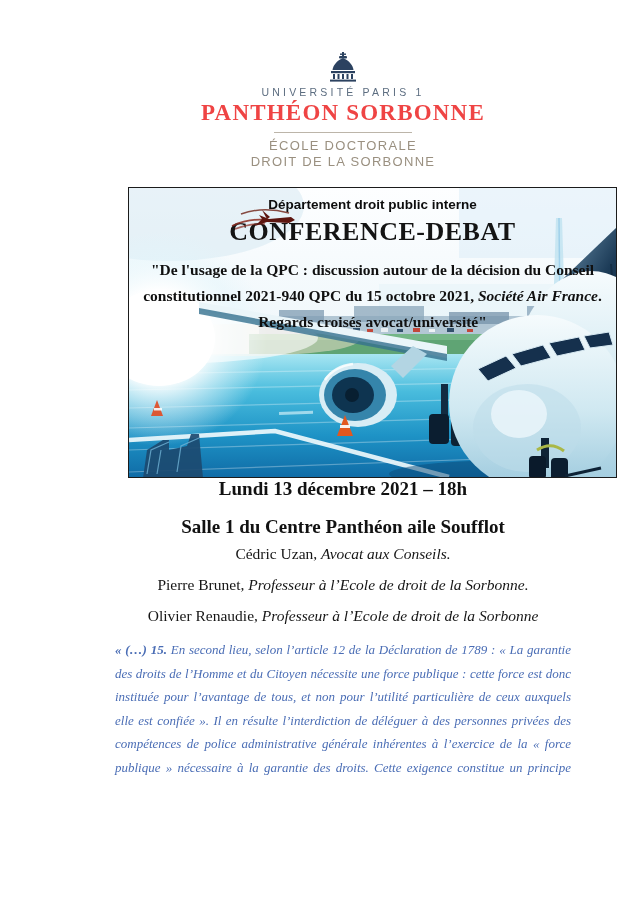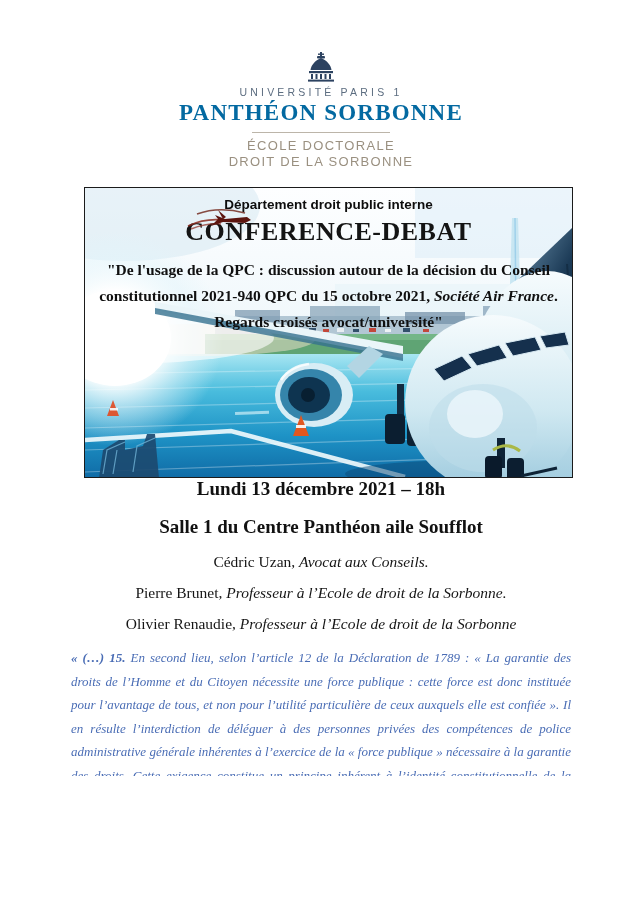--- a/index.html
+++ b/index.html
@@ -6,34 +6,35 @@
   html, body { background: #ffffff; }
   .page {
     position: relative;
     width: 642px;
     height: 776px;
     margin: 0 auto;
     background: #ffffff;
     overflow: hidden;
     font-family: "Liberation Serif", serif;
     color: #161616;
+    padding-left: 44px;
   }
 
   
   .logo { padding-top: 52px; text-align: center; }
   .logo .dome { display: block; margin: 0 auto 4px auto; }
   .logo-univ {
     font-family: "Liberation Sans", sans-serif;
     font-size: 10.5px; letter-spacing: 3.2px;
     color: #5c6d80; font-weight: 500;
   }
   .logo-name {
     font-family: "Liberation Serif", serif;
     font-size: 23px; letter-spacing: 1.2px;
-    color: #0369a1; font-weight: 600; margin-top: 2px;
+    color: #ef4444; font-weight: 600; margin-top: 2px;
   }
   .logo-divider {
     width: 138px; height: 1px; background: #bcb5a9;
     margin: 6px auto 5px auto;
   }
   .logo-school {
     font-family: "Liberation Sans", sans-serif;
     font-size: 13px; letter-spacing: 1.3px;
     color: #9a9080; font-weight: normal; line-height: 16px;
   }
@@ -68,21 +69,21 @@
     font-size: 15.5px; font-weight: bold; line-height: 1.68;
     color: #101010;
   }
   .subtitle em { font-style: italic; }
 
   
   .details { text-align: center; }
   .details h2 { font-size: 19px; font-weight: bold; color: #111; }
   .dt { }
   .loc { margin-top: 16px; }
-  .speakers { margin-top: 15px; }
+  .speakers { margin-top: 7px; }
   .speaker { font-size: 15.5px; margin-bottom: 13px; color: #151515; }
   .speaker em { font-style: italic; }
 
   
   .quote {
     margin-top: 11px;
     padding: 0 71px;
     color: #4a6db5;
     font-size: 13px;
     line-height: 23.5px;

